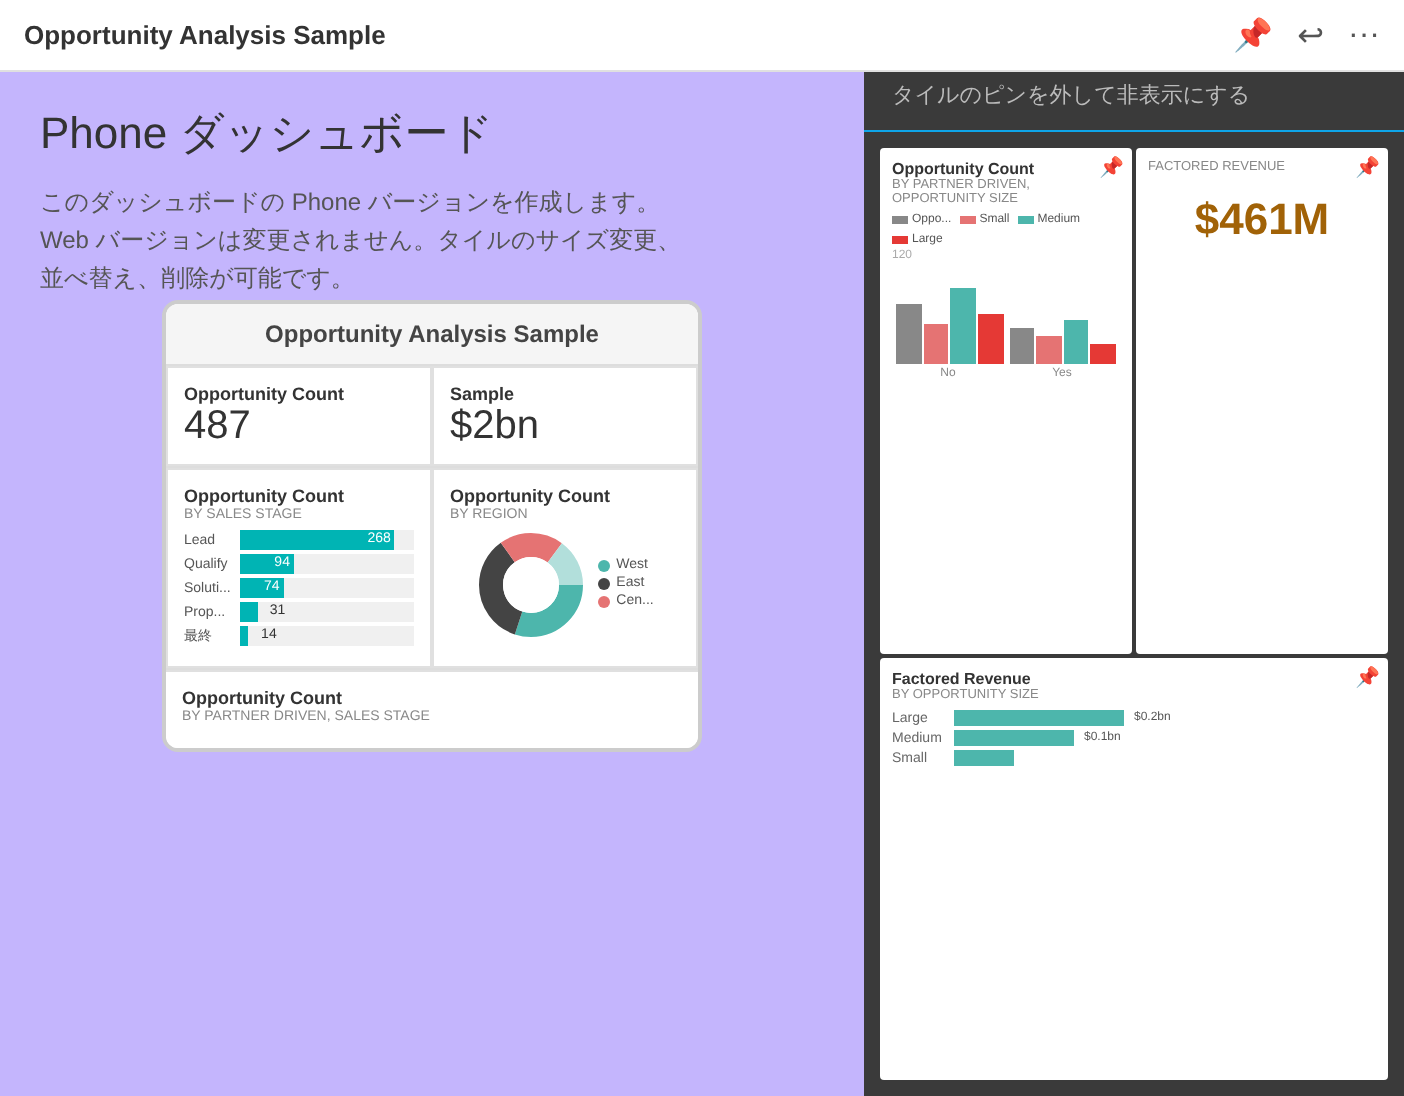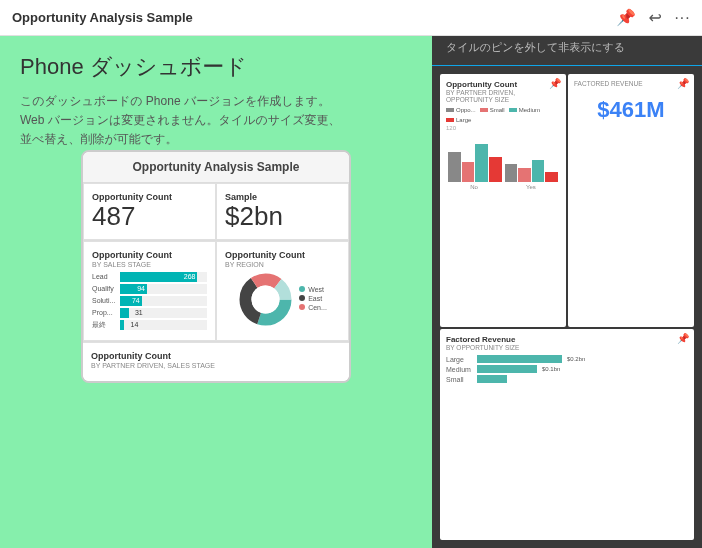--- a/index.html
+++ b/index.html
@@ -43,21 +43,21 @@
     .main-content {
       display: flex;
       flex: 1;
       overflow: hidden;
     }
 
     
     .left-panel {
       flex: 1;
       padding: 16px 20px;
-      background: #86efac;
+      background: #c4b5fd;
       overflow-y: auto;
     }
     .left-panel h1 {
       font-size: 22px;
       font-weight: 300;
       color: #333;
       margin-bottom: 10px;
     }
     .left-panel p {
       font-size: 12px;
@@ -104,21 +104,21 @@
       color: #333;
       line-height: 1.2;
     }
     .phone-tile-subtitle {
       font-size: 7px;
       color: #888;
       text-transform: uppercase;
       margin-bottom: 4px;
     }
     .phone-tile-value {
-      font-size: 26px;
+      font-size: 20px;
       font-weight: 300;
       color: #333;
       line-height: 1.1;
     }
 
     
     .bar-chart-container {
       margin-top: 4px;
     }
     .bar-chart-row {
@@ -241,21 +241,21 @@
     .rp-tile-pin {
       position: absolute;
       top: 4px;
       right: 4px;
       font-size: 10px;
       color: #999;
     }
     .rp-tile-value {
       font-size: 22px;
       font-weight: 700;
-      color: #3b82f6;
+      color: #a16207;
       margin-top: 10px;
       text-align: center;
     }
 
     
     .mini-bars {
       display: flex;
       align-items: flex-end;
       height: 45px;
       gap: 3px;

